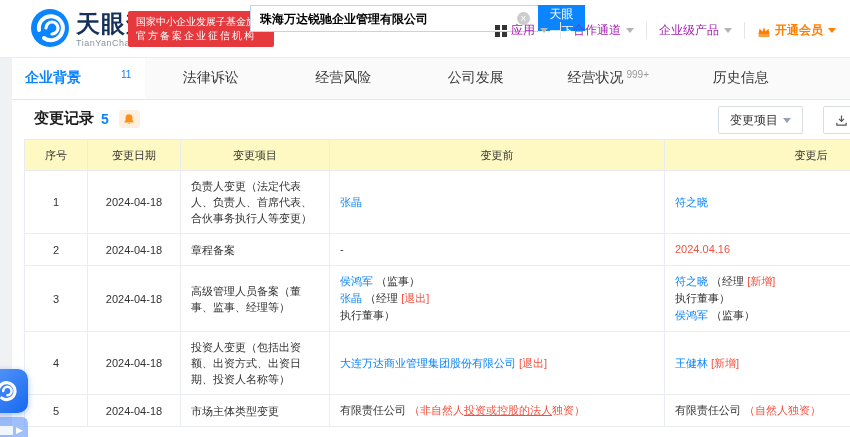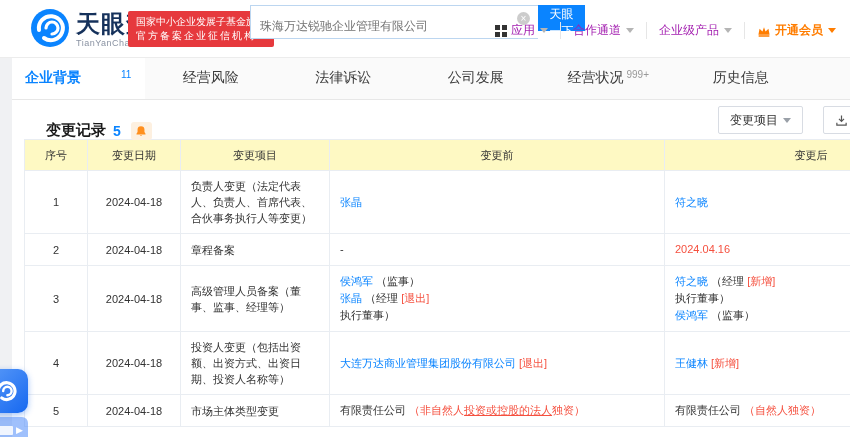--- a/index.html
+++ b/index.html
@@ -14,21 +14,21 @@
   .badge{position:absolute;left:128px;top:11px;background:#e6393d;color:#fff;font-size:10px;line-height:14px;padding:4px 8px;border-radius:2px;white-space:nowrap;}
   .badge .b2{letter-spacing:2px;}
 
   
   .search-area{position:absolute;left:250px;top:5px;width:335px;}
   .s-tabs{display:flex;border-bottom:1px solid #e7e7e7;width:335px;}
   .s-tab{font-size:12px;color:#333;padding:3px 11px 4px;cursor:pointer;}
   .s-tab.active{background:#0a84ff;color:#fff;border-radius:2px 2px 0 0;}
   .s-box{display:flex;margin-top:0;}
   .in-wrap{position:relative;}
-  .s-input{width:252px;height:24px;border:1px solid #bcd6f0;border-right:none;font-size:12px;color:#737373;padding:8px 26px 0 9px;outline:none;font-family:inherit;}
+  .s-input{width:252px;height:24px;border:1px solid #bcd6f0;border-right:none;font-size:12px;color:#000000;padding:1px 26px 0 9px;outline:none;font-family:inherit;font-weight:bold;}
   .clear{position:absolute;right:8px;top:7px;width:13px;height:13px;border-radius:50%;background:#ccc;color:#fff;font-size:10px;line-height:13px;text-align:center;cursor:pointer;}
   .s-btn{width:62px;height:26px;background:#0a84ff;color:#fff;border:none;font-size:12px;cursor:pointer;font-family:inherit;}
 
   
   .top-nav{position:absolute;right:2px;top:22px;display:flex;align-items:center;}
   .nav-item{display:flex;align-items:center;font-size:12px;color:#a21caf;padding:0 12px;cursor:pointer;white-space:nowrap;}
   .nav-item + .nav-item{border-left:1px solid #e6e6e6;}
   .nav-item.accent{color:#ff7d00;font-weight:bold;}
   .caret{display:inline-block;width:0;height:0;border-left:4px solid transparent;border-right:4px solid transparent;border-top:5px solid #b5b5b5;margin-left:5px;}
   .accent .caret{border-top-color:#ff7d00;}
@@ -37,21 +37,21 @@
   
   .tabbar{position:absolute;top:57px;left:12px;width:940px;height:42px;background:#fafafa;border-bottom:1px solid #e7e7e7;display:flex;z-index:4;}
   .tab{width:132.5px;flex:none;display:flex;align-items:center;justify-content:center;font-size:14px;color:#3a3a3a;cursor:pointer;}
   .tab.active{background:#fff;color:#0a84ff;font-weight:bold;gap:37px;}
   .tab .cnt{font-size:10px;margin-left:3px;position:relative;top:-4px;font-weight:normal;color:#0a84ff;}
   .tab .cnt.gray{color:#999;}
 
   
   .main{position:absolute;top:99px;left:12px;width:940px;height:360px;background:#fff;}
   .title-row{position:relative;height:40px;}
-  .sec-title{position:absolute;left:22px;top:10px;margin:12px;font-size:15px;font-weight:bold;color:#1a1a1a;display:flex;align-items:center;}
+  .sec-title{position:absolute;left:22px;top:10px;margin:0;font-size:15px;font-weight:bold;color:#1a1a1a;display:flex;align-items:center;}
   .sec-cnt{color:#0a84ff;font-weight:bold;font-size:14px;margin-left:7px;}
   .bell{margin-left:10px;width:21px;height:18px;background:#fdf0e0;border-radius:3px;display:inline-flex;align-items:center;justify-content:center;cursor:pointer;}
   .actions{position:absolute;left:706px;top:7px;display:flex;gap:20px;}
   .act-btn{display:flex;align-items:center;height:28px;padding:0 11px;background:#fff;border:1px solid #d8dce3;border-radius:2px;font-size:12px;color:#333;cursor:pointer;font-family:inherit;white-space:nowrap;}
   .act-btn .caret{border-top-color:#9aa0a8;}
   .dl-ic{margin-right:5px;display:inline-flex;}
 
   
   table.chg{margin-left:12px;border-collapse:collapse;table-layout:fixed;width:848px;font-size:11px;color:#333;}
   .chg th,.chg td{border:1px solid #e9edf2;padding:7px 8px;line-height:16px;font-weight:normal;text-align:left;vertical-align:middle;word-break:break-all;}
@@ -142,24 +142,24 @@
         </span>
       </nav>
   </header>
 
   <nav class="tabbar">
       <div class="tab active">
         <span>企业背景</span>
         <span class="cnt">11</span>
       </div>
       <div class="tab">
+        <span>法律诉讼</span>
+      </div>
+      <div class="tab">
         <span>经营风险</span>
-      </div>
-      <div class="tab">
-        <span>法律诉讼</span>
       </div>
       <div class="tab">
         <span>公司发展</span>
       </div>
       <div class="tab">
         <span>经营状况</span>
         <span class="cnt gray">999+</span>
       </div>
       <div class="tab">
         <span>历史信息</span>

